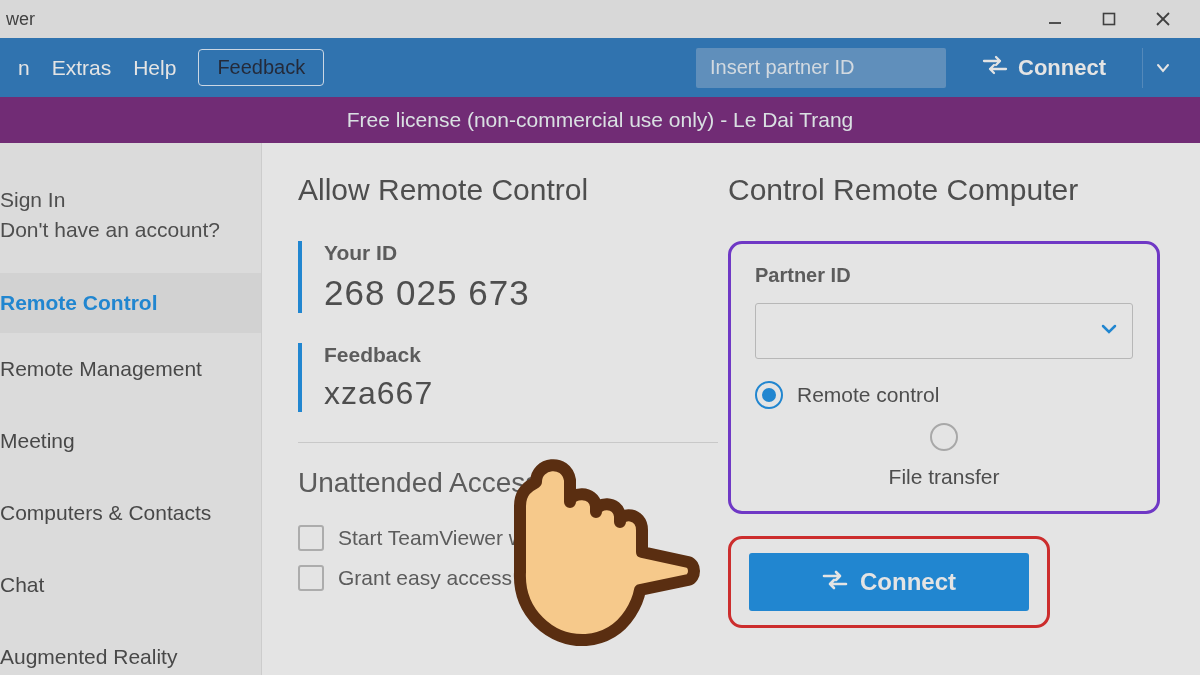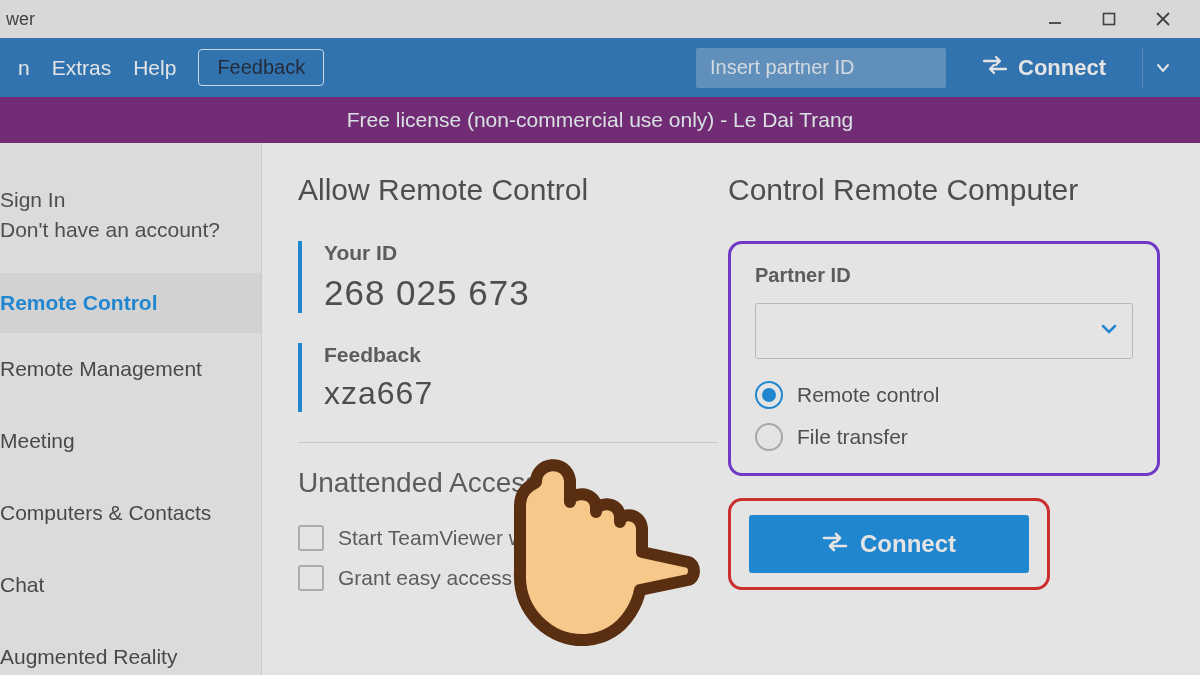--- a/index.html
+++ b/index.html
@@ -175,21 +175,21 @@
                 </svg>
           </span>
         </div>
 
         <div class="radio-row">
           <div class="radio-outer selected">
                 <div class="radio-inner"></div>
               </div>
           <span>Remote control</span>
         </div>
-        <div class="radio-row" style="margin-top:14px;">
+        <div class="radio-row" style="margin-top:14px;flex-direction:column;">
           <div class="radio-outer"></div>
           <span>File transfer</span>
         </div>
       </div>
 
       <div class="connect-box">
         <button class="connect-btn">
           <span>
             <svg width="26" height="20" viewBox="0 0 26 20">
                   <path d="M2 6 H18 M18 6 L14 2 M18 6 L14 10" stroke="#fff" stroke-width="2.6" fill="none" stroke-linecap="round"></path>

